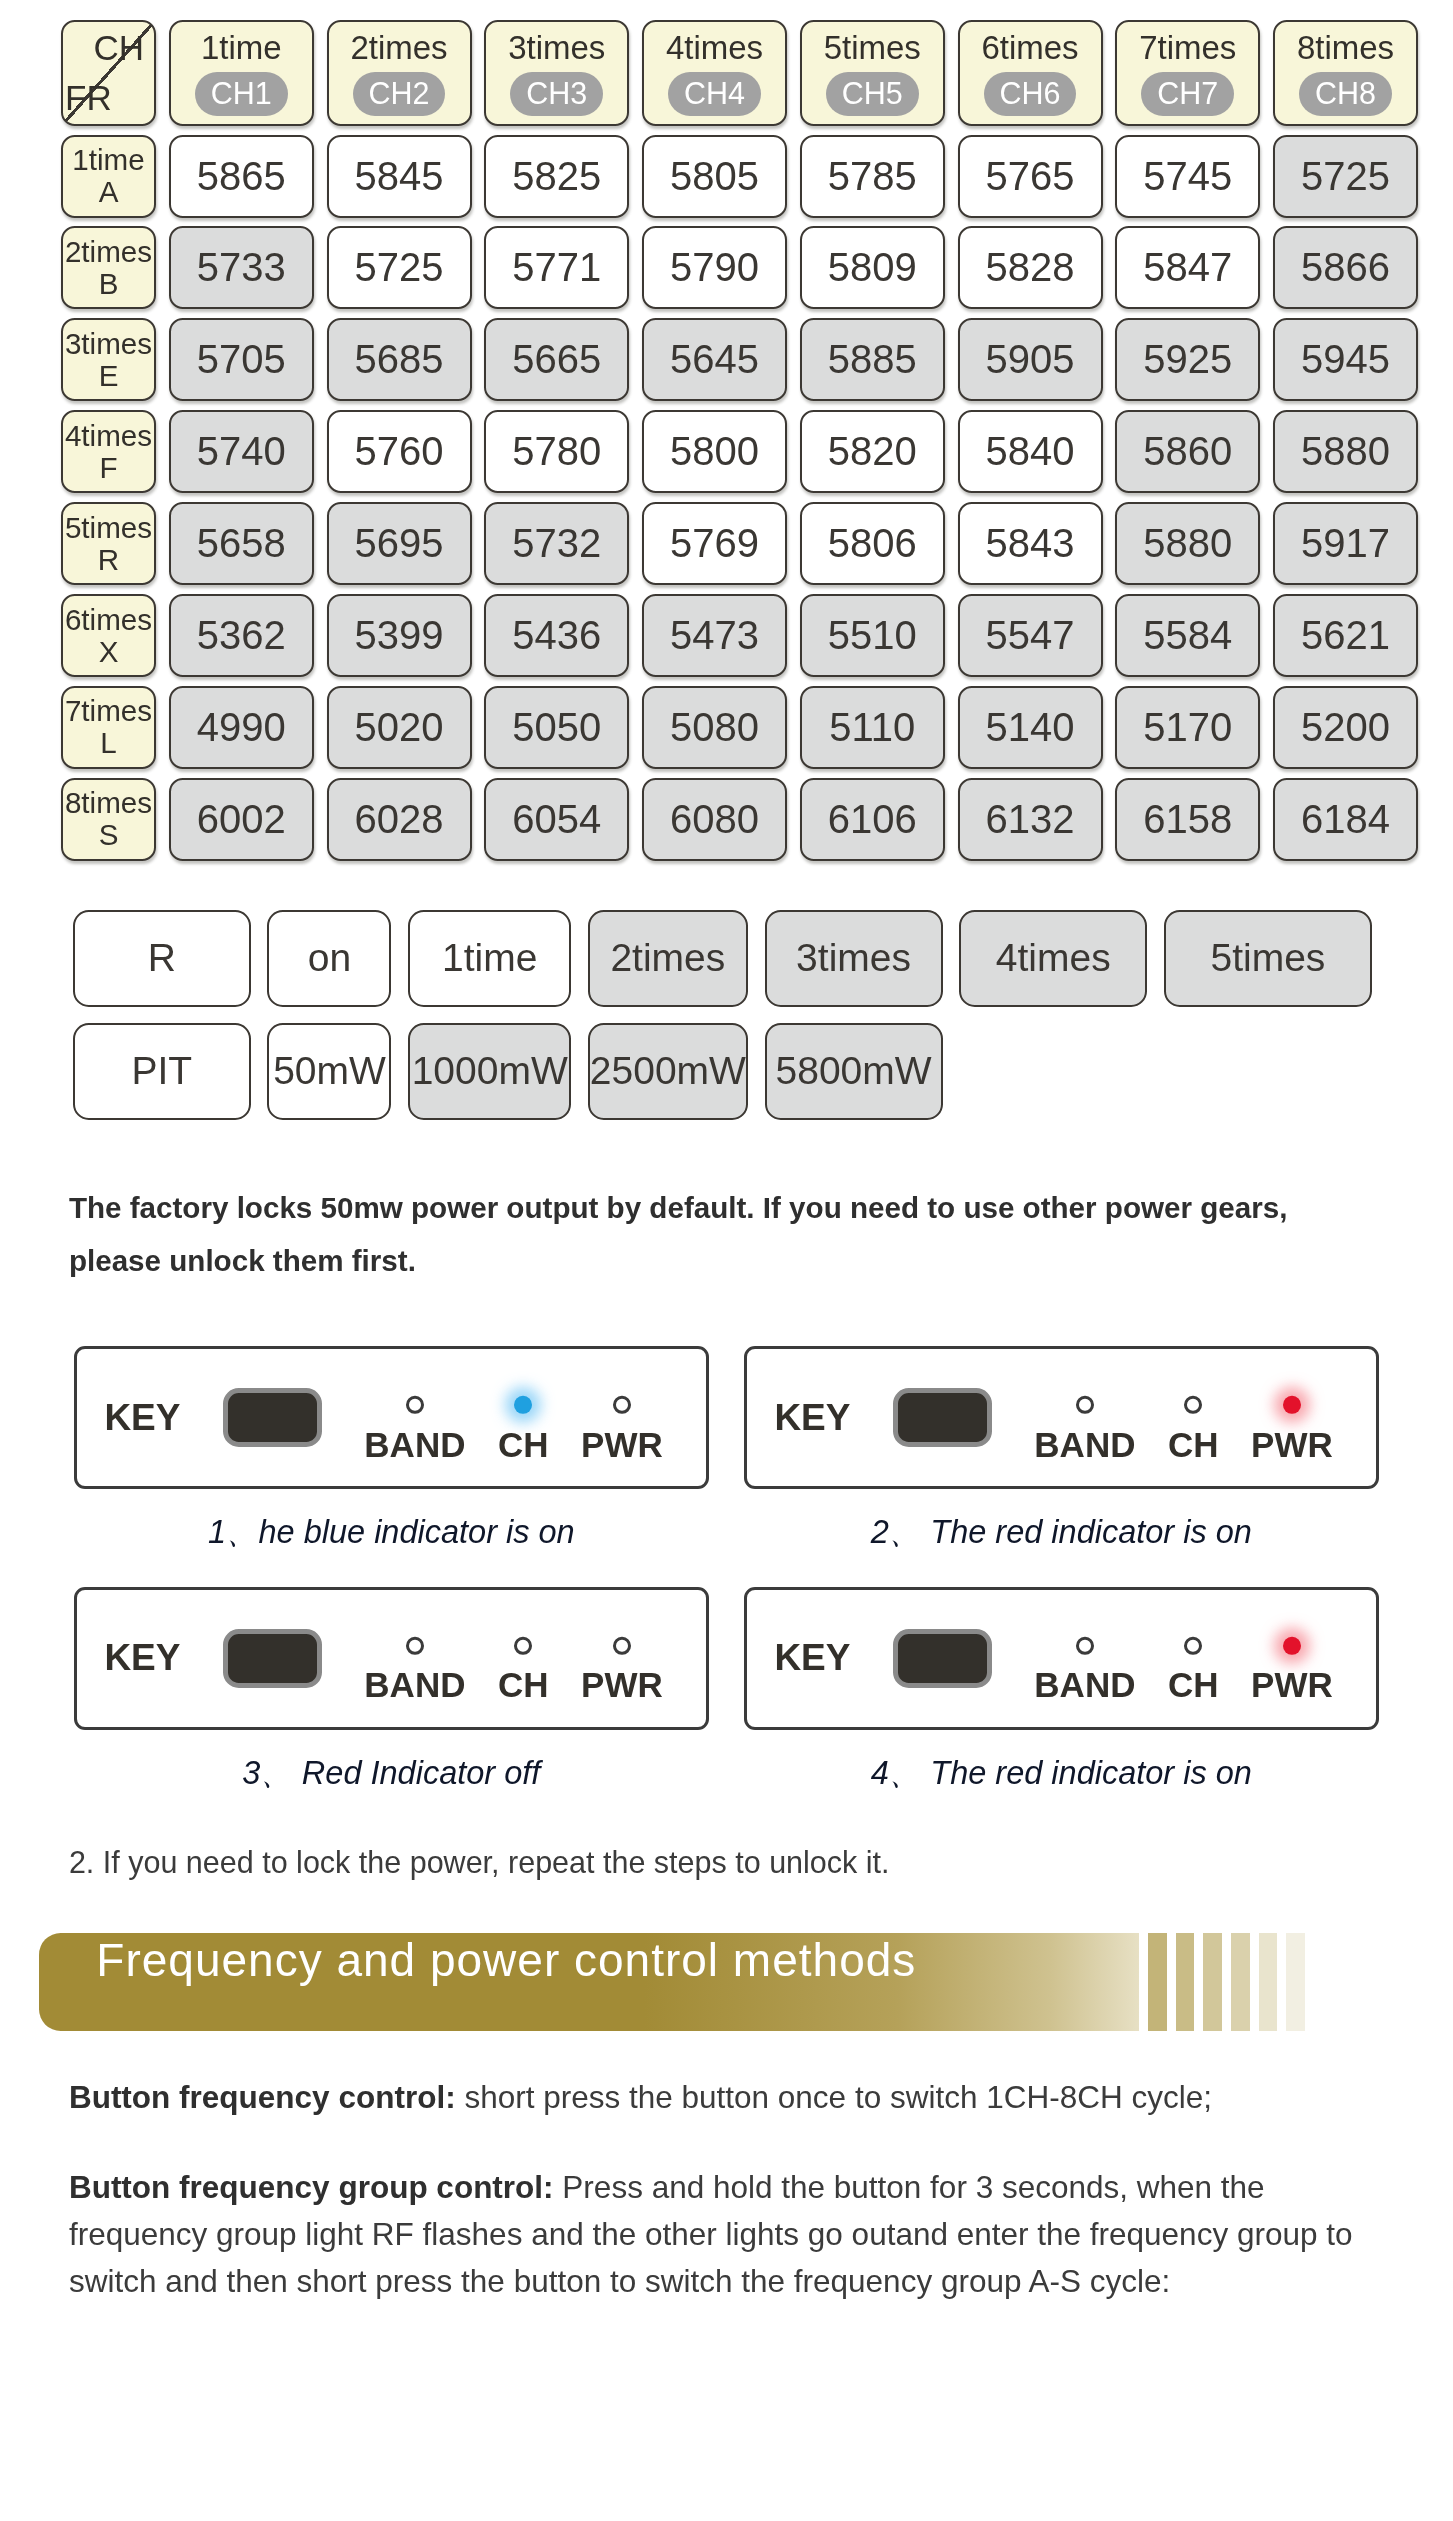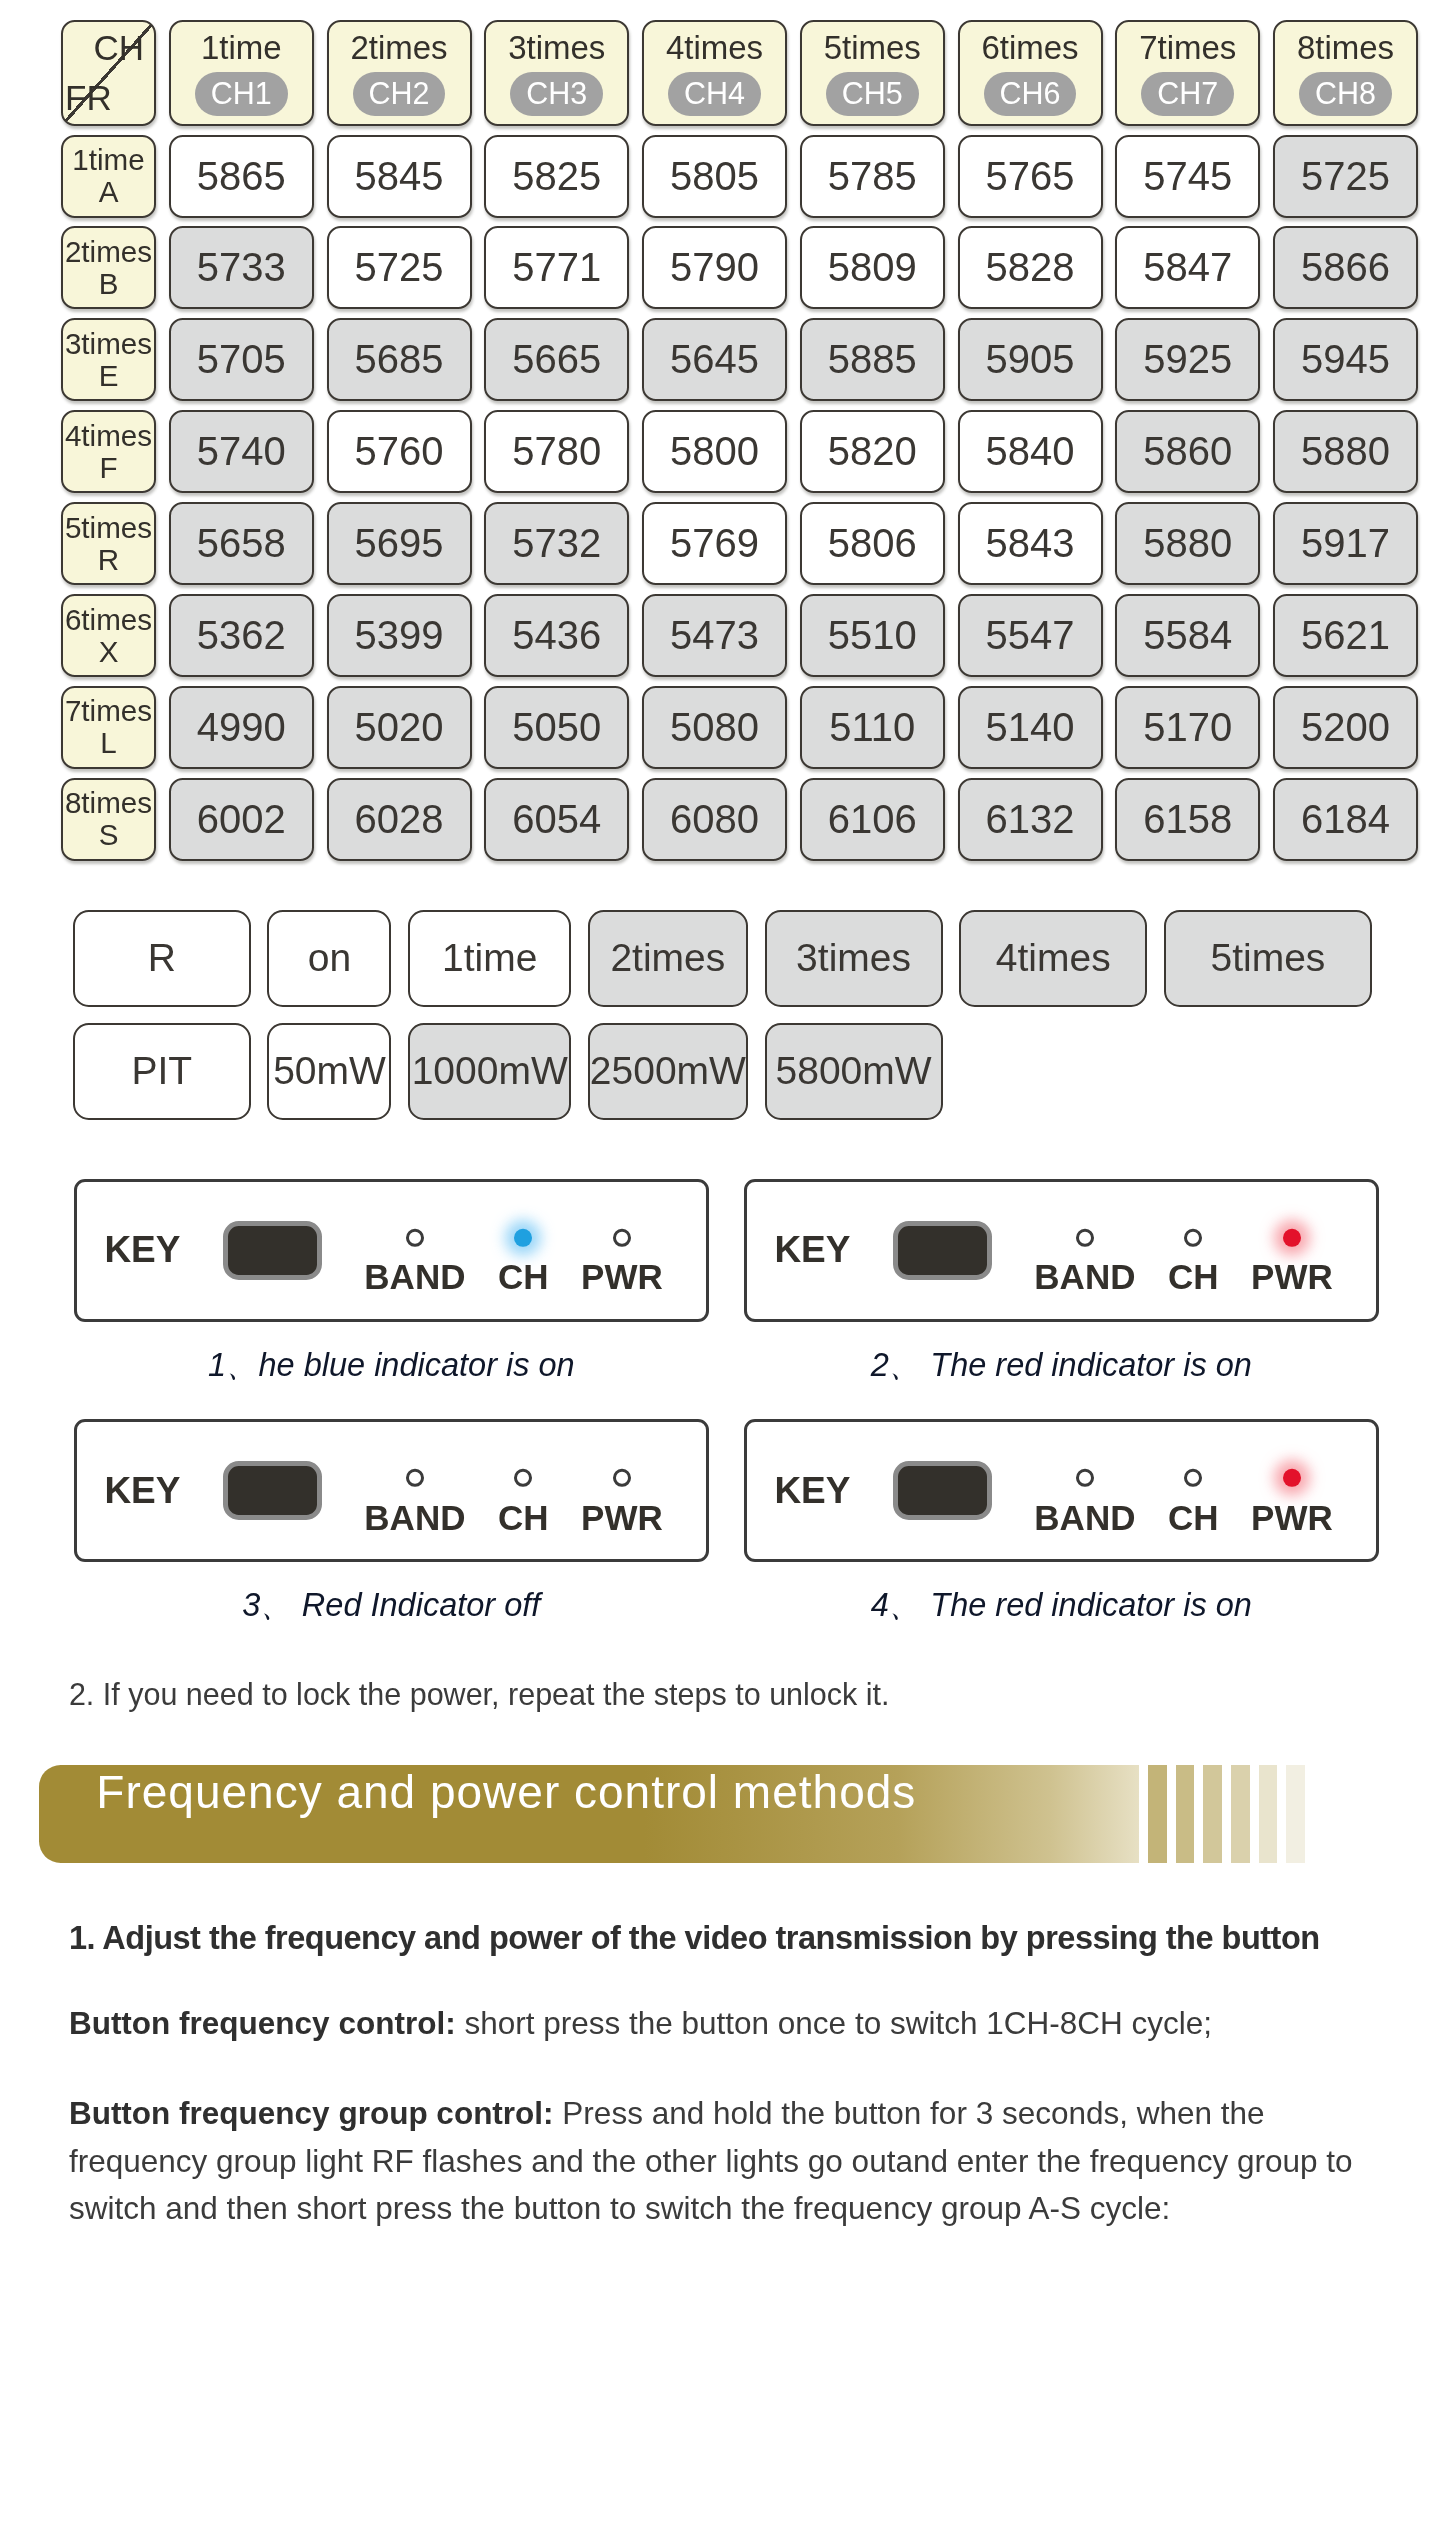--- a/index.html
+++ b/index.html
@@ -227,20 +227,21 @@
     </div>
   <div class="sel-row sel-row-2" id="sel-row-2">
       <div class="sel-btn">PIT</div>
       <div class="sel-btn">50mW</div>
       <div class="sel-btn ham">1000mW</div>
       <div class="sel-btn ham">2500mW</div>
       <div class="sel-btn ham">5800mW</div>
     </div>
 
 
+  <div class="lock-note">The factory locks 50mw power output by default. If you need to use other power gears, please unlock them first.</div>
 
 
   <div class="panels" id="panels">
       <div class="panel-block">
         <div class="panel">
           <span class="key-label">KEY</span>
           <span class="key-btn"></span>
           <span class="led-group">
             <span class="led off"></span>
             <span class="led-label">BAND</span>
@@ -324,21 +325,20 @@
     <div class="stripes">
       <span></span>
         <span></span>
         <span></span>
         <span></span>
         <span></span>
         <span></span>
     </div>
   </div>
 
-  <div class="cm-heading">1. Adjust the frequency and power of the video transmission by pressing the button</div>
 
   <div class="cm-p">
     <b>Button frequency control:</b><span> short press the button once to switch 1CH-8CH cycle;</span>
   </div>
 
   <div class="cm-p">
     <b>Button frequency group control:</b><span> Press and hold the button for 3 seconds, when the frequency group light RF flashes and the other lights go outand enter the frequency group to switch and then short press the button to switch the frequency group A-S cycle:</span>
   </div>
 
 </div>

